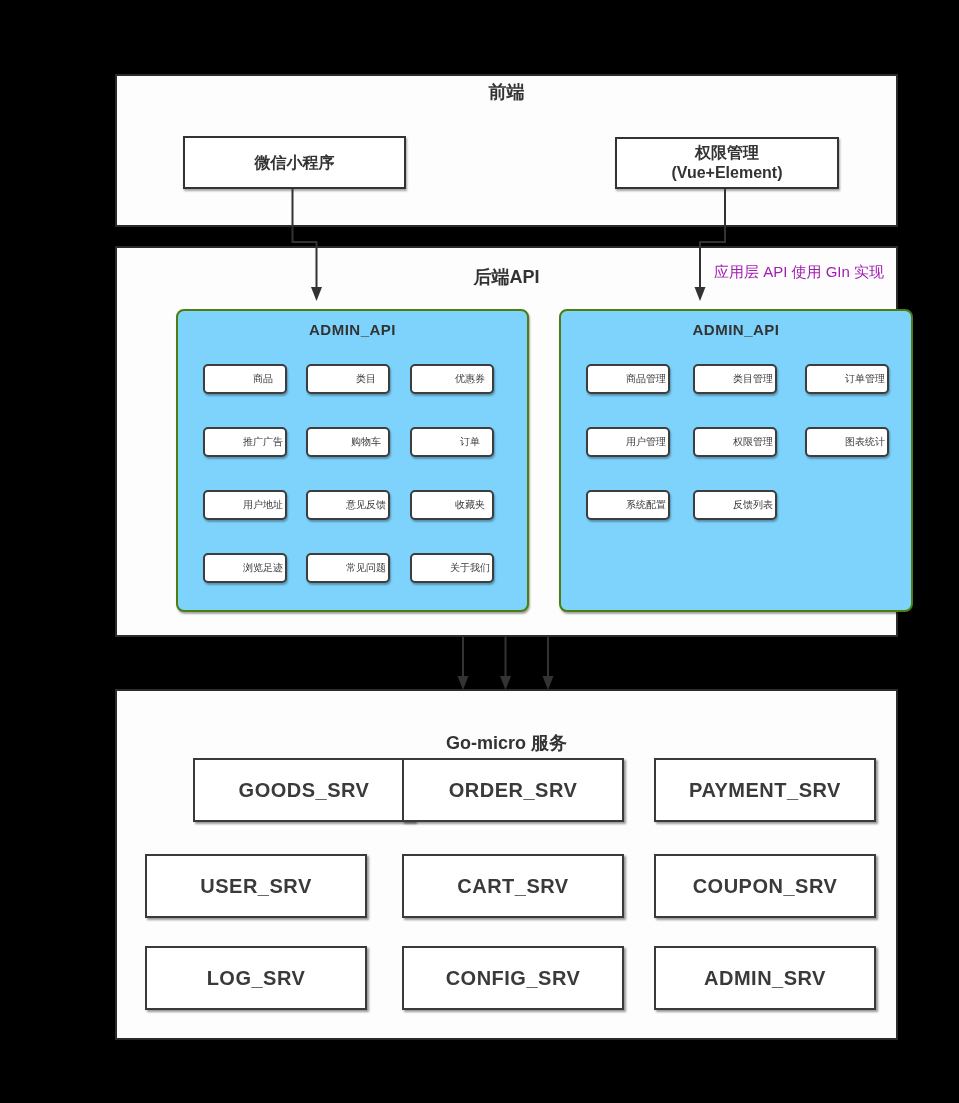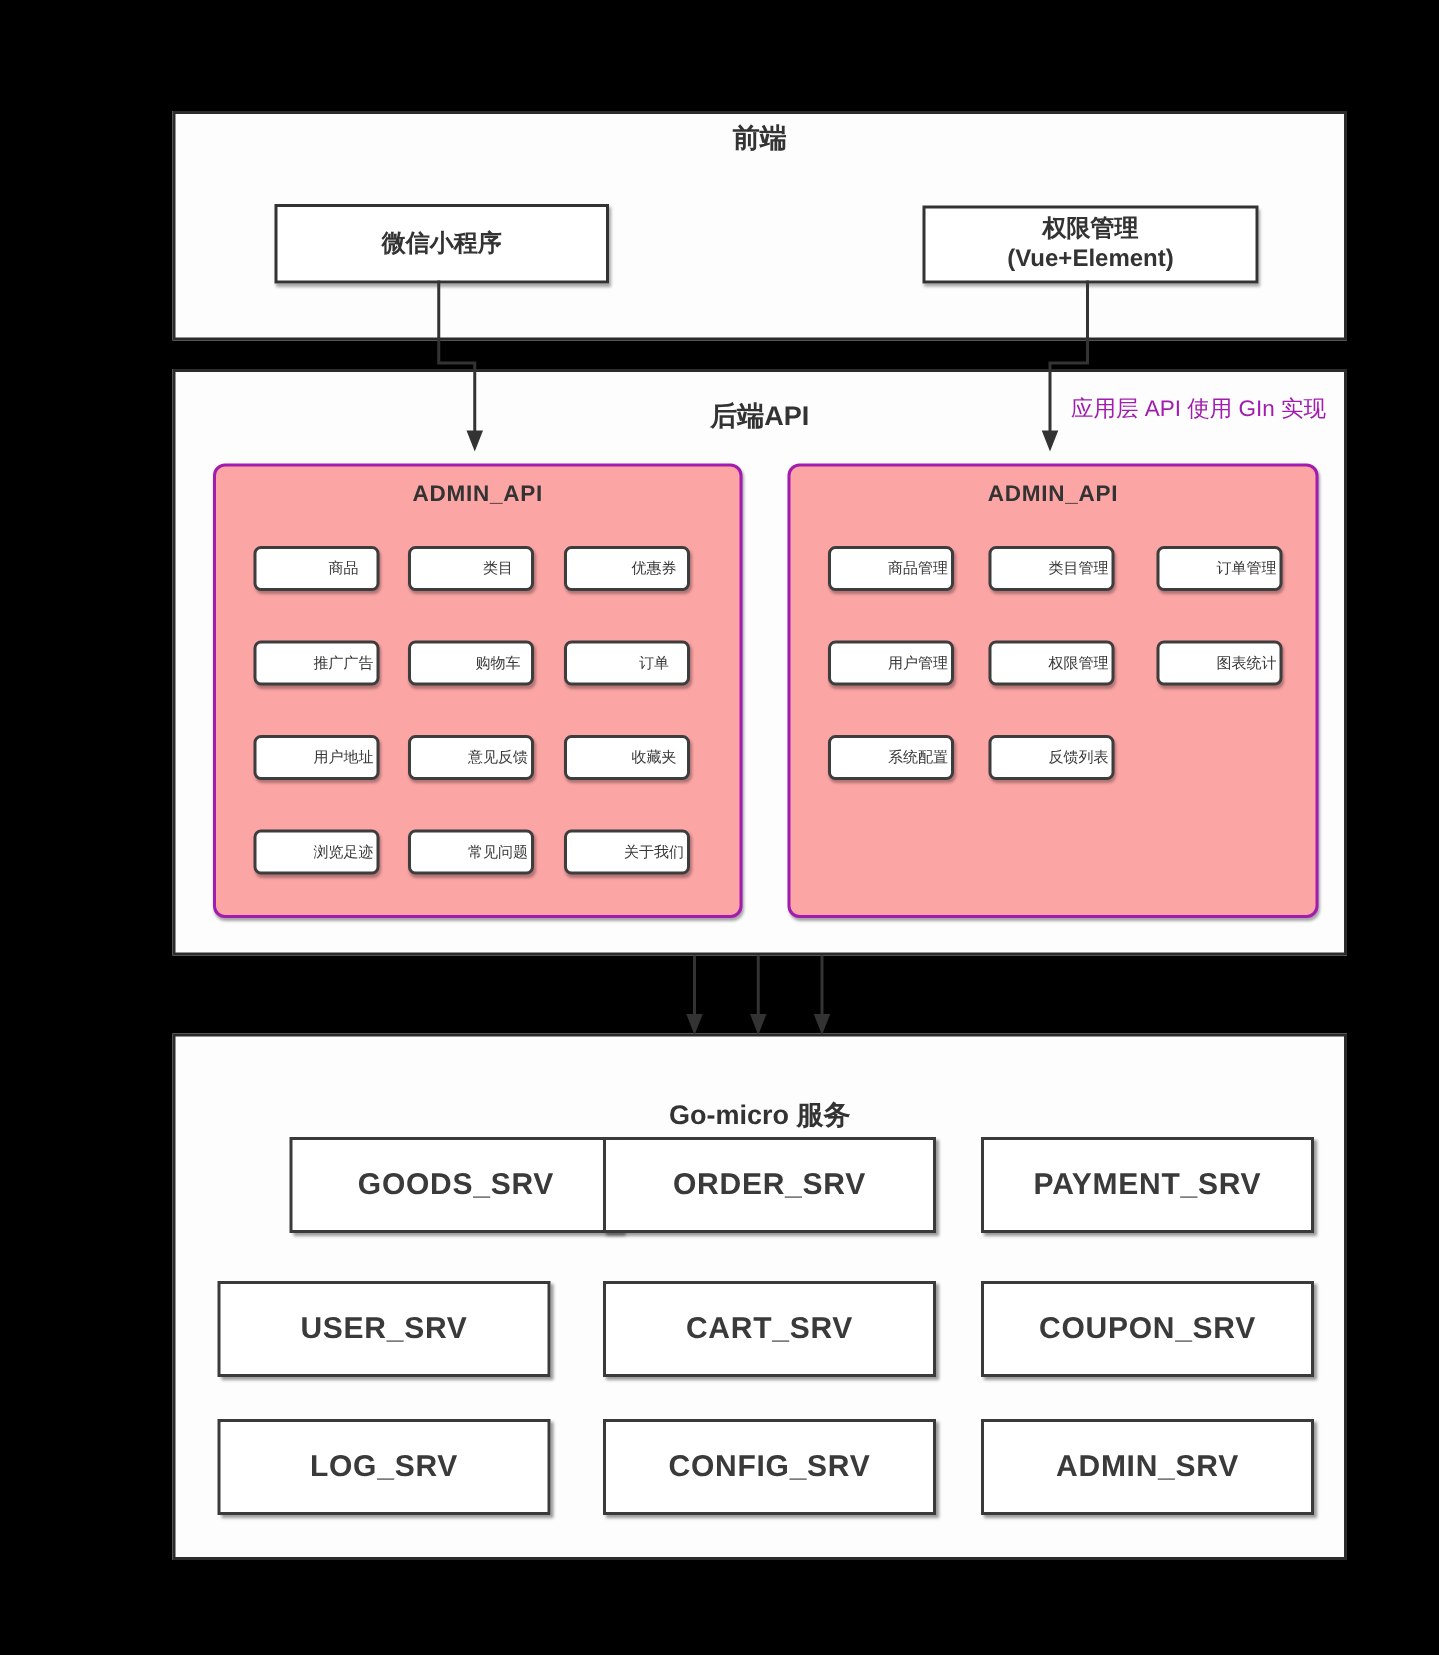--- a/index.html
+++ b/index.html
@@ -17,23 +17,24 @@
     font-weight:bold;font-size:18px;color:#333;
   }
   .node{
     position:absolute;background:#fff;border:2px solid #333;
     box-sizing:border-box;display:flex;flex-direction:column;
     align-items:center;justify-content:center;
     font-weight:bold;font-size:16px;color:#333;line-height:20px;
     box-shadow:1px 2px 2px rgba(0,0,0,0.35);
   }
   .api-container{
-    position:absolute;background:#fca5a5;border:2px solid #a21caf;
+    position:absolute;background:#7dd3fc;border:2px solid #4d7c0f;
     border-radius:8px;box-sizing:border-box;
     box-shadow:1px 2px 2px rgba(0,0,0,0.35);
+    margin-left:34px;
   }
   .api-title{
     position:absolute;left:0;right:0;top:10px;text-align:center;
     font-weight:bold;font-size:15px;letter-spacing:0.5px;color:#333;
   }
   .api-item{
     position:absolute;width:84px;height:30px;background:#fff;
     border:2px solid #3d3d3d;border-radius:5px;box-sizing:border-box;
     display:flex;align-items:center;justify-content:center;
     font-size:10px;color:#383838;white-space:nowrap;

